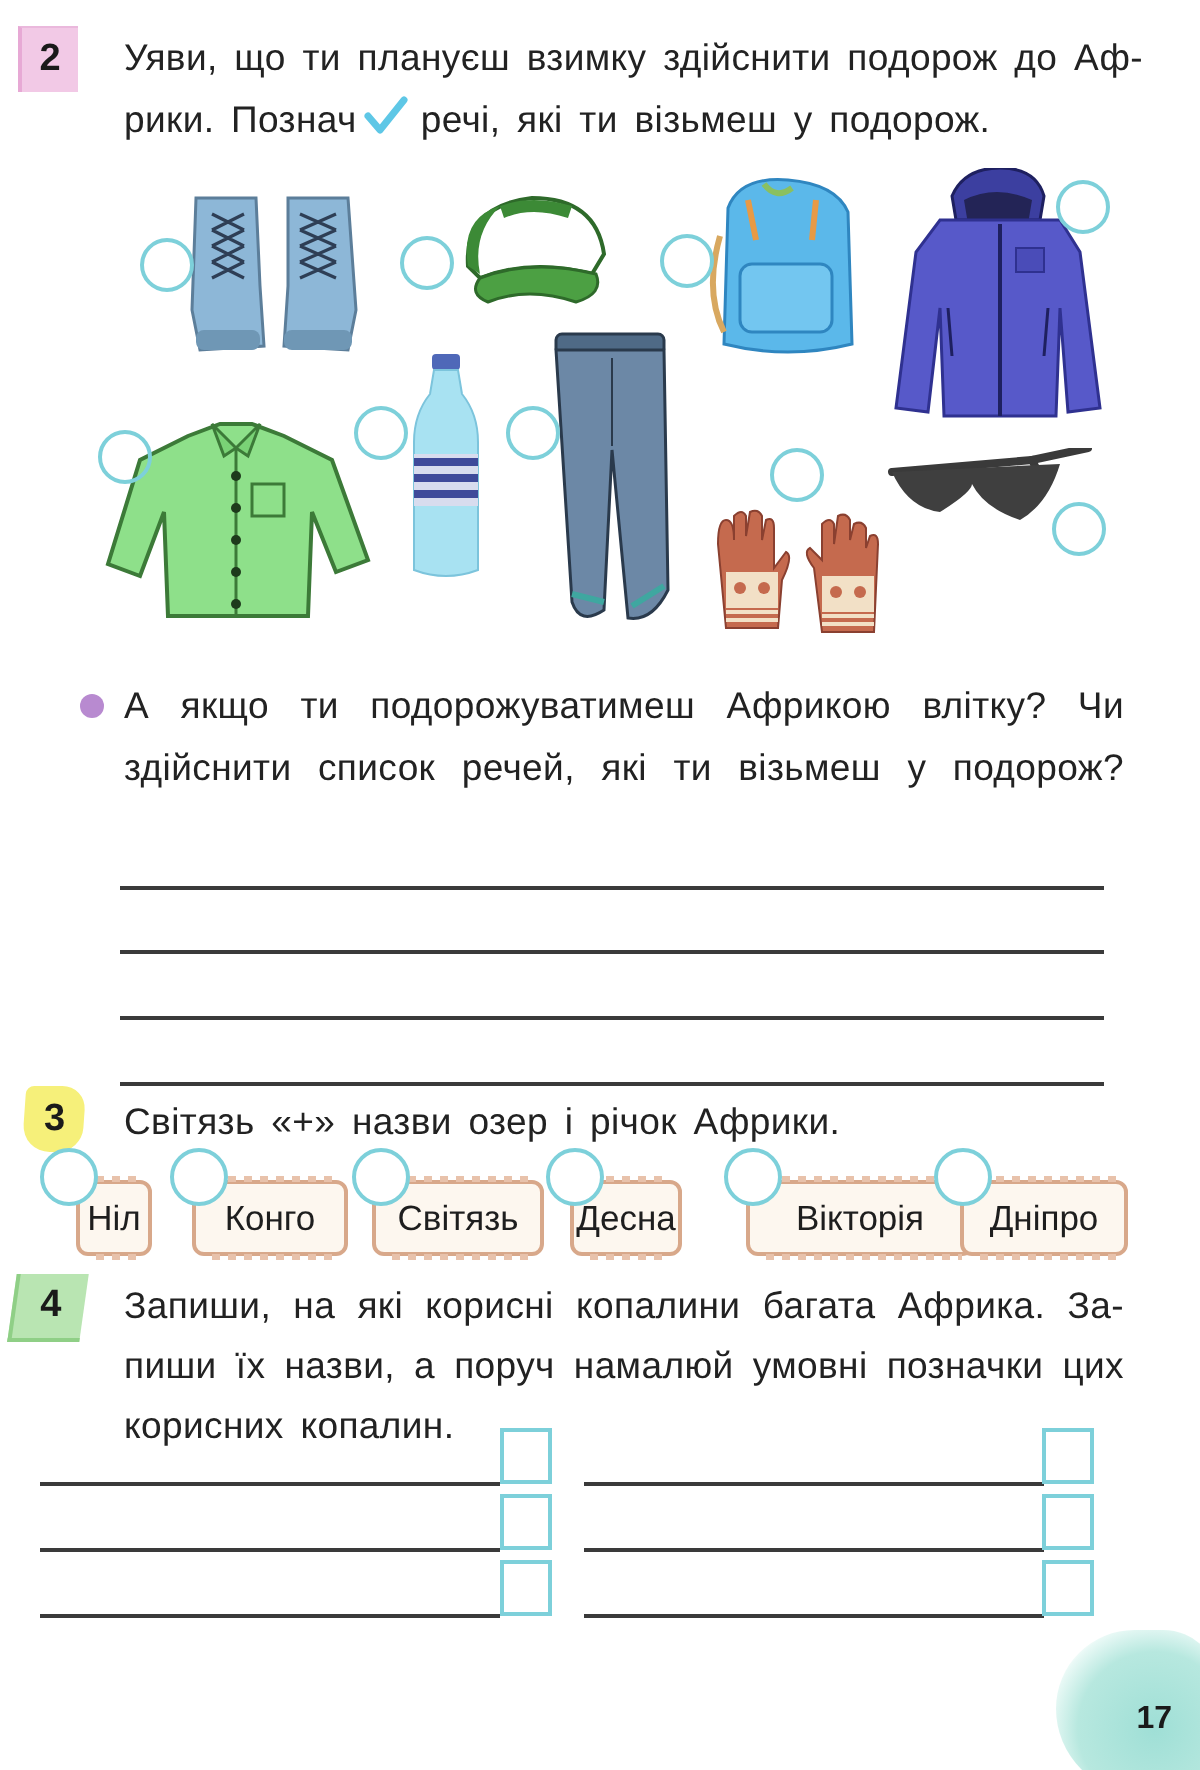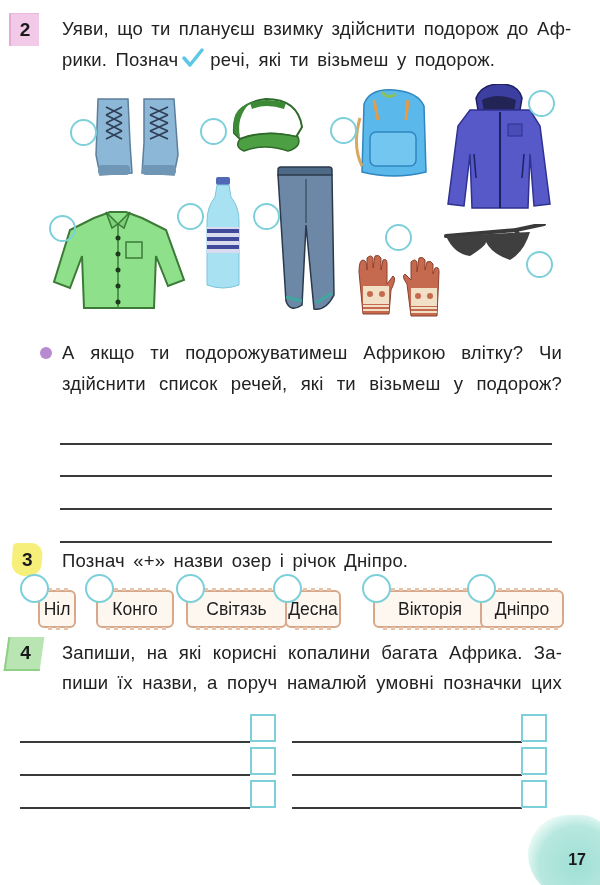--- a/index.html
+++ b/index.html
@@ -171,34 +171,34 @@
 </div>
 
 <div class="write-line" style="left:60px;top:443px;width:492px;"></div>
 <div class="write-line" style="left:60px;top:475px;width:492px;"></div>
 <div class="write-line" style="left:60px;top:508px;width:492px;"></div>
 <div class="write-line" style="left:60px;top:541px;width:492px;"></div>
 
 <div class="badge badge-3">
     <span>3</span>
   </div>
-<div class="task-text t3">Познач «+» назви озер і річок Дніпро.</div>
+<div class="task-text t3">Світязь «+» назви озер і річок Африки.</div>
 
 <div>
   <div class="river" style="left:38px;top:590px;width:38px;">
       <span>Ніл</span>
     </div>
   <div class="river-circle" style="left:20px;top:574px;"></div>
 
   <div class="river" style="left:96px;top:590px;width:78px;">
       <span>Конго</span>
     </div>
   <div class="river-circle" style="left:85px;top:574px;"></div>
 
-  <div class="river" style="left:186px;top:590px;width:101px;">
+  <div class="river" style="left:186px;top:590px;width:86px;">
       <span>Світязь</span>
     </div>
   <div class="river-circle" style="left:176px;top:574px;"></div>
 
   <div class="river" style="left:285px;top:590px;width:56px;">
       <span>Десна</span>
     </div>
   <div class="river-circle" style="left:273px;top:574px;"></div>
 
   <div class="river" style="left:373px;top:590px;width:114px;">
@@ -211,20 +211,21 @@
     </div>
   <div class="river-circle" style="left:467px;top:574px;"></div>
 </div>
 
 <div class="badge badge-4">
     <span>4</span>
   </div>
 <div class="task-text t4">
   <span class="line just">Запиши, на які корисні копалини багата Африка. За-</span>
   <span class="line just">пиши їх назви, а поруч намалюй умовні позначки цих</span>
+  <span class="line">корисних копалин.</span>
 </div>
 
 <div class="write-line" style="left:20px;top:741px;width:230px;"></div>
 <div class="sq" style="left:250px;top:714px;"></div>
 <div class="write-line" style="left:20px;top:774px;width:230px;"></div>
 <div class="sq" style="left:250px;top:747px;"></div>
 <div class="write-line" style="left:20px;top:807px;width:230px;"></div>
 <div class="sq" style="left:250px;top:780px;"></div>
 
 <div class="write-line" style="left:292px;top:741px;width:230px;"></div>

